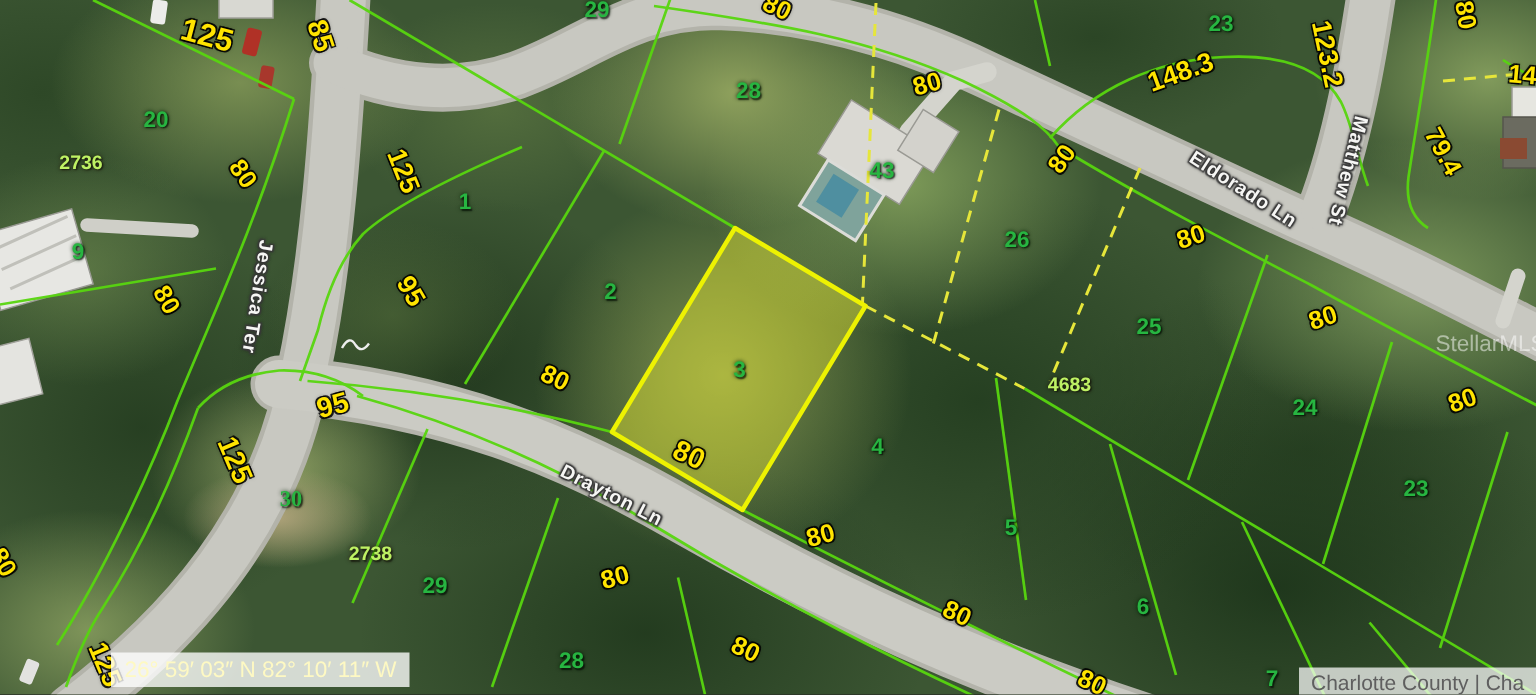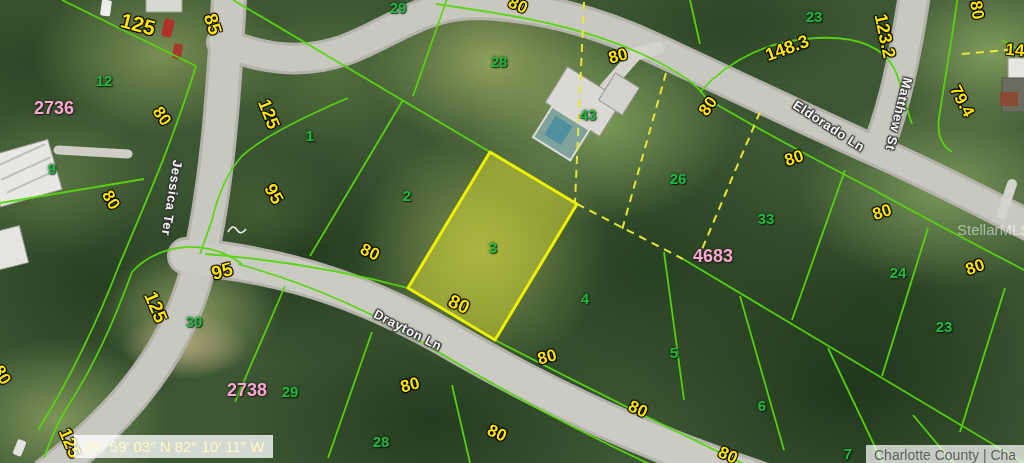--- a/index.html
+++ b/index.html
@@ -40,21 +40,21 @@
   .dim{
     color:#ffe400;font-size:17px;
     text-shadow:-1px -1px 0 rgba(0,0,0,.85),1px -1px 0 rgba(0,0,0,.85),
                 -1px 1px 0 rgba(0,0,0,.85),1px 1px 0 rgba(0,0,0,.85),0 0 3px rgba(0,0,0,.6);
   }
   .lot{
     color:#27b541;font-size:15px;
     text-shadow:0 0 3px rgba(0,35,0,.95),1px 1px 1px rgba(0,0,0,.65);
   }
   .plat{
-    color:#f9a8d4;font-size:18px;
+    color:#bef264;font-size:13px;
     text-shadow:0 0 3px rgba(30,15,0,.85),1px 1px 1px rgba(0,0,0,.5);
   }
   .street{
     color:#f6f6f4;font-size:13px;letter-spacing:.6px;
     text-shadow:-1px -1px 1px #383838,1px -1px 1px #383838,
                 -1px 1px 1px #383838,1px 1px 1px #383838,0 0 3px #222;
   }
   #coordbar{
     position:absolute;left:74px;top:435px;padding:3px 9px;
     background:rgba(255,255,255,.78);color:#fef9c3;font-size:15px;
@@ -171,38 +171,38 @@
     <polygon points="490,152 577,204 495,340 408,288" fill="rgba(238,238,50,0.42)" stroke="#edf202" stroke-width="3" stroke-linejoin="round"></polygon>
 
     <path d="M 228,232 q 5,-9 9,-2 q 4,6 9,-1" stroke="#eeeeee" stroke-width="1.6" fill="none"></path>
   </svg>
 
   <div id="labels">
       <span class="lbl street" style="left: 172px; top: 198px; transform: translate(-50%, -50%) rotate(99deg);">Jessica Ter</span>
       <span class="lbl street" style="left: 408px; top: 330px; transform: translate(-50%, -50%) rotate(27deg);">Drayton Ln</span>
       <span class="lbl street" style="left: 829px; top: 126px; transform: translate(-50%, -50%) rotate(33deg);">Eldorado Ln</span>
       <span class="lbl street" style="left: 899px; top: 114px; transform: translate(-50%, -50%) rotate(104deg);">Matthew St</span>
-      <span class="lbl lot" style="left: 104px; top: 80px; transform: translate(-50%, -50%) rotate(0deg);">12</span>
+      <span class="lbl lot" style="left: 104px; top: 80px; transform: translate(-50%, -50%) rotate(0deg);">20</span>
       <span class="lbl lot" style="left: 52px; top: 168px; transform: translate(-50%, -50%) rotate(0deg);">9</span>
       <span class="lbl lot" style="left: 310px; top: 135px; transform: translate(-50%, -50%) rotate(0deg);">1</span>
       <span class="lbl lot" style="left: 407px; top: 195px; transform: translate(-50%, -50%) rotate(0deg);">2</span>
       <span class="lbl lot" style="left: 493px; top: 247px; transform: translate(-50%, -50%) rotate(0deg);">3</span>
       <span class="lbl lot" style="left: 585px; top: 298px; transform: translate(-50%, -50%) rotate(0deg);">4</span>
       <span class="lbl lot" style="left: 674px; top: 352px; transform: translate(-50%, -50%) rotate(0deg);">5</span>
       <span class="lbl lot" style="left: 762px; top: 405px; transform: translate(-50%, -50%) rotate(0deg);">6</span>
       <span class="lbl lot" style="left: 848px; top: 453px; transform: translate(-50%, -50%) rotate(0deg);">7</span>
       <span class="lbl lot" style="left: 398px; top: 7px; transform: translate(-50%, -50%) rotate(0deg);">29</span>
       <span class="lbl lot" style="left: 499px; top: 61px; transform: translate(-50%, -50%) rotate(0deg);">28</span>
       <span class="lbl lot" style="left: 588px; top: 114px; transform: translate(-50%, -50%) rotate(0deg);">43</span>
-      <span class="lbl lot" style="left: 678px; top: 178px; transform: translate(-50%, -50%) rotate(0deg);">26</span>
-      <span class="lbl lot" style="left: 766px; top: 218px; transform: translate(-50%, -50%) rotate(0deg);">33</span>
-      <span class="lbl lot" style="left: 898px; top: 272px; transform: translate(-50%, -50%) rotate(0deg);">24</span>
+      <span class="lbl lot" style="left: 678px; top: 160px; transform: translate(-50%, -50%) rotate(0deg);">26</span>
+      <span class="lbl lot" style="left: 766px; top: 218px; transform: translate(-50%, -50%) rotate(0deg);">25</span>
+      <span class="lbl lot" style="left: 870px; top: 272px; transform: translate(-50%, -50%) rotate(0deg);">24</span>
       <span class="lbl lot" style="left: 944px; top: 326px; transform: translate(-50%, -50%) rotate(0deg);">23</span>
       <span class="lbl lot" style="left: 814px; top: 16px; transform: translate(-50%, -50%) rotate(0deg);">23</span>
-      <span class="lbl lot" style="left: 194px; top: 321px; transform: translate(-50%, -50%) rotate(0deg);">30</span>
+      <span class="lbl lot" style="left: 194px; top: 334px; transform: translate(-50%, -50%) rotate(0deg); font-family: Liberation Serif, serif;">30</span>
       <span class="lbl lot" style="left: 290px; top: 391px; transform: translate(-50%, -50%) rotate(0deg);">29</span>
       <span class="lbl lot" style="left: 381px; top: 441px; transform: translate(-50%, -50%) rotate(0deg);">28</span>
       <span class="lbl dim" style="left: 138px; top: 24px; transform: translate(-50%, -50%) rotate(15deg); font-size: 21px;">125</span>
       <span class="lbl dim" style="left: 213px; top: 24px; transform: translate(-50%, -50%) rotate(72deg); font-size: 19px;">85</span>
       <span class="lbl dim" style="left: 162px; top: 116px; transform: translate(-50%, -50%) rotate(55deg);">80</span>
       <span class="lbl dim" style="left: 111px; top: 200px; transform: translate(-50%, -50%) rotate(60deg);">80</span>
       <span class="lbl dim" style="left: 2px; top: 375px; transform: translate(-50%, -50%) rotate(60deg);">80</span>
       <span class="lbl dim" style="left: 269px; top: 114px; transform: translate(-50%, -50%) rotate(68deg); font-size: 18px;">125</span>
       <span class="lbl dim" style="left: 274px; top: 194px; transform: translate(-50%, -50%) rotate(60deg); font-size: 18px;">95</span>
       <span class="lbl dim" style="left: 222px; top: 271px; transform: translate(-50%, -50%) rotate(-15deg); font-size: 19px;">95</span>
@@ -221,19 +221,19 @@
       <span class="lbl dim" style="left: 975px; top: 267px; transform: translate(-50%, -50%) rotate(-20deg);">80</span>
       <span class="lbl dim" style="left: 459px; top: 304px; transform: translate(-50%, -50%) rotate(25deg); font-size: 19px;">80</span>
       <span class="lbl dim" style="left: 370px; top: 252px; transform: translate(-50%, -50%) rotate(25deg);">80</span>
       <span class="lbl dim" style="left: 547px; top: 357px; transform: translate(-50%, -50%) rotate(-15deg);">80</span>
       <span class="lbl dim" style="left: 638px; top: 409px; transform: translate(-50%, -50%) rotate(25deg);">80</span>
       <span class="lbl dim" style="left: 410px; top: 385px; transform: translate(-50%, -50%) rotate(-15deg);">80</span>
       <span class="lbl dim" style="left: 497px; top: 433px; transform: translate(-50%, -50%) rotate(25deg);">80</span>
       <span class="lbl dim" style="left: 728px; top: 455px; transform: translate(-50%, -50%) rotate(25deg);">80</span>
       <span class="lbl plat" style="left: 54px; top: 108px; transform: translate(-50%, -50%) rotate(0deg);">2736</span>
       <span class="lbl plat" style="left: 713px; top: 256px; transform: translate(-50%, -50%) rotate(0deg);">4683</span>
-      <span class="lbl plat" style="left: 247px; top: 390px; transform: translate(-50%, -50%) rotate(0deg);">2738</span>
+      <span class="lbl plat" style="left: 247px; top: 369px; transform: translate(-50%, -50%) rotate(0deg);">2738</span>
     </div>
 
   <div id="coordbar">26° 59′ 03″ N 82° 10′ 11″ W</div>
   <div id="watermark">StellarMLS</div>
   <div id="attribution">Charlotte County | Cha</div>
 </div>
 
 </body></html>

